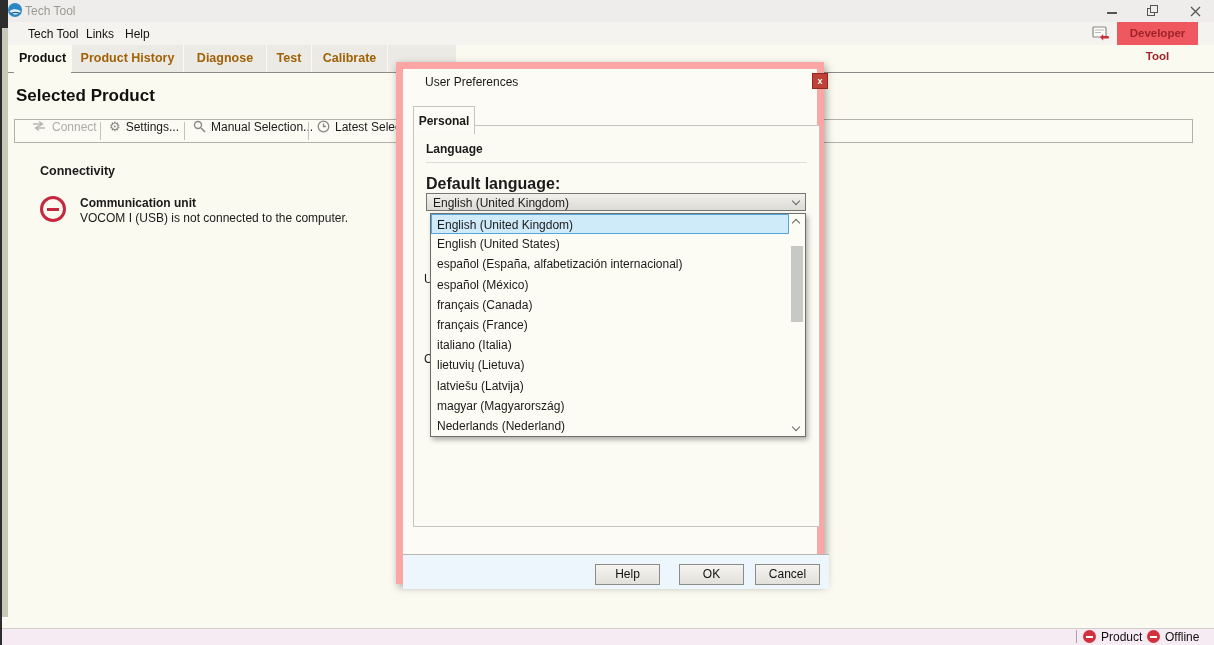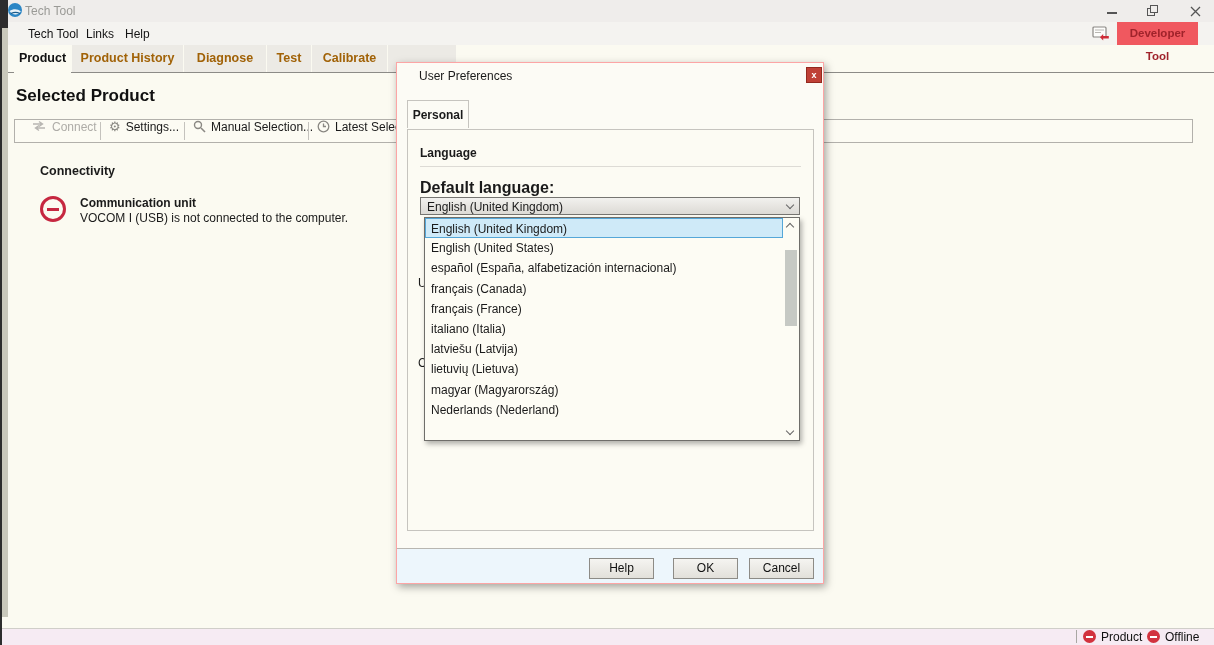--- a/index.html
+++ b/index.html
@@ -43,29 +43,29 @@
   .tbtn.disabled { color:#aeaca7; }
   .tdiv { position:absolute; top:2px; width:1px; height:18px; background:#c4c2bd; }
   .conn-heading { left:40px; top:164px; font-size:12.5px; font-weight:bold;text-align:center; }
   .conn-icon { left:40px; top:196px; width:26px; height:26px; border:3px solid #c62740; border-radius:50%; }
   .conn-icon .bar { position:absolute; left:4px; top:8.5px; width:12px; height:3px; background:#c62740; }
   .conn-title { left:80px; top:196px; font-size:12px; font-weight:bold; }
   .conn-text  { left:80px; top:211px; font-size:12px; }
 
   
   .dialog { left:396px; top:62px; width:428px; height:522px; background:#fcfbf5;
-            border:1px solid #fca5a5; box-shadow:2px 3px 8px rgba(0,0,0,.35); z-index:10;padding-left:7px; }
+            border:7px solid #fca5a5; box-shadow:2px 3px 8px rgba(0,0,0,.35); z-index:10;padding-left:7px; }
   .dlg-title { position:absolute; left:22px; top:6px; font-size:12px; color:#1a1a1a; }
   .dlg-close { position:absolute; left:409px; top:4px; width:16px; height:16px; background:#bf4036;
                border:1px solid #93291f; color:#fff; font-size:9px; font-weight:bold;
                text-align:center; line-height:14px; }
   .dlg-tab { position:absolute; left:10px; top:37px; width:62px; height:28px; background:#fcfbf5;
              border:1px solid #c6c4bf; border-bottom:none; font-weight:bold; font-size:12px;
              text-align:center; line-height:28px; z-index:3; }
-  .dlg-panel { position:absolute; left:10px; top:66px; width:407px; height:402px;
+  .dlg-panel { position:absolute; left:10px; top:56px; width:407px; height:402px;
                background:#fcfbf3; border:1px solid #c6c4bf; z-index:2; }
   .sec-heading { position:absolute; left:12px; top:16px; font-size:12px; font-weight:bold; }
   .sec-rule { position:absolute; left:12px; top:36px; width:381px; height:1px; background:#dddbd5; }
   .field-label { position:absolute; left:12px; top:49px; font-size:16px; font-weight:bold; }
   .select { position:absolute; left:12px; top:67px; width:380px; height:18px;
             background:linear-gradient(#f2f1ee,#dcdad5); border:1px solid #767571; }
   .select .val { position:absolute; left:6px; top:2px; font-size:12px; }
   .chev { width:6px; height:6px; border-right:1.5px solid #666; border-bottom:1.5px solid #666; display:inline-block; }
   .chev.down { transform:rotate(45deg); }
   .chev.up { transform:rotate(-135deg); }
@@ -204,25 +204,26 @@
       <span class="chev down"></span>
     </div>
 
     <span class="obscured" style="top:146px;">U</span>
     <span class="obscured" style="top:226px;">C</span>
 
     <div class="droplist">
       <div class="drow selected">English (United Kingdom)</div>
       <div class="drow">English (United States)</div>
       <div class="drow">español (España, alfabetización internacional)</div>
+      <div class="drow">español (México)</div>
       <div class="drow">français (Canada)</div>
       <div class="drow">français (France)</div>
       <div class="drow">italiano (Italia)</div>
+      <div class="drow">lietuvių (Lietuva)</div>
       <div class="drow">latviešu (Latvija)</div>
-      <div class="drow">lietuvių (Lietuva)</div>
       <div class="drow">magyar (Magyarország)</div>
       <div class="drow">Nederlands (Nederland)</div>
       <div class="dscroll">
         <span class="chev up up-pos up" style="position:absolute;left:4px;top:5px;"></span>
         <span class="dthumb"></span>
         <span class="chev down" style="position:absolute;left:4px;bottom:5px;"></span>
       </div>
     </div>
   </div>
 

